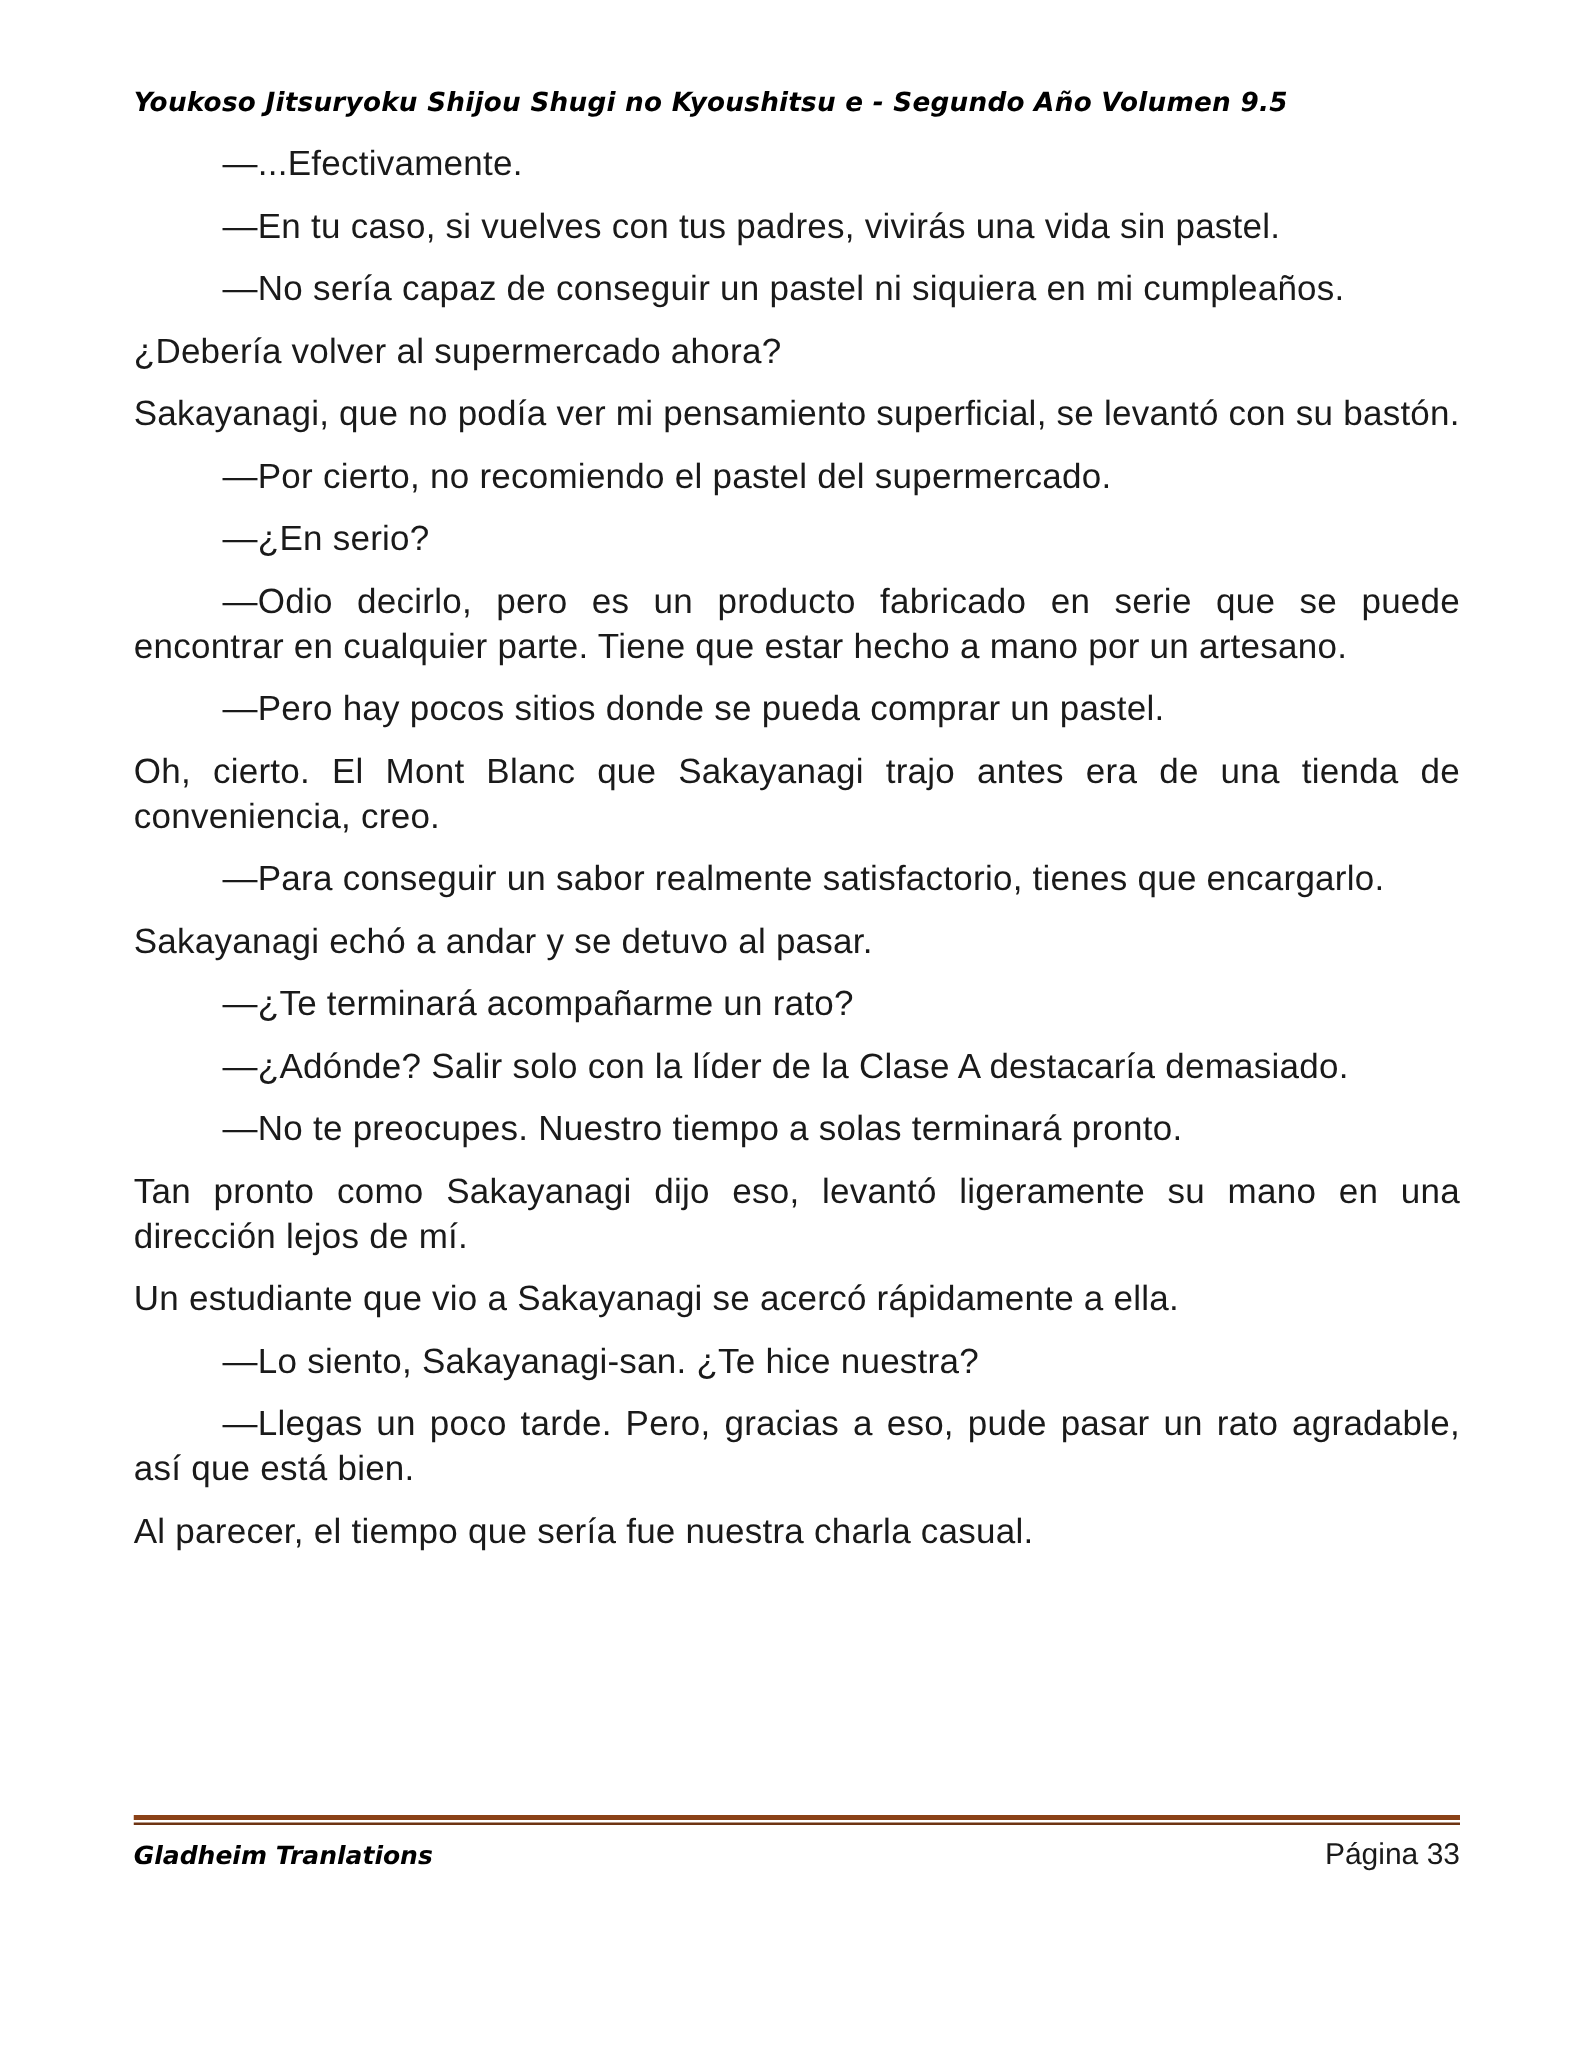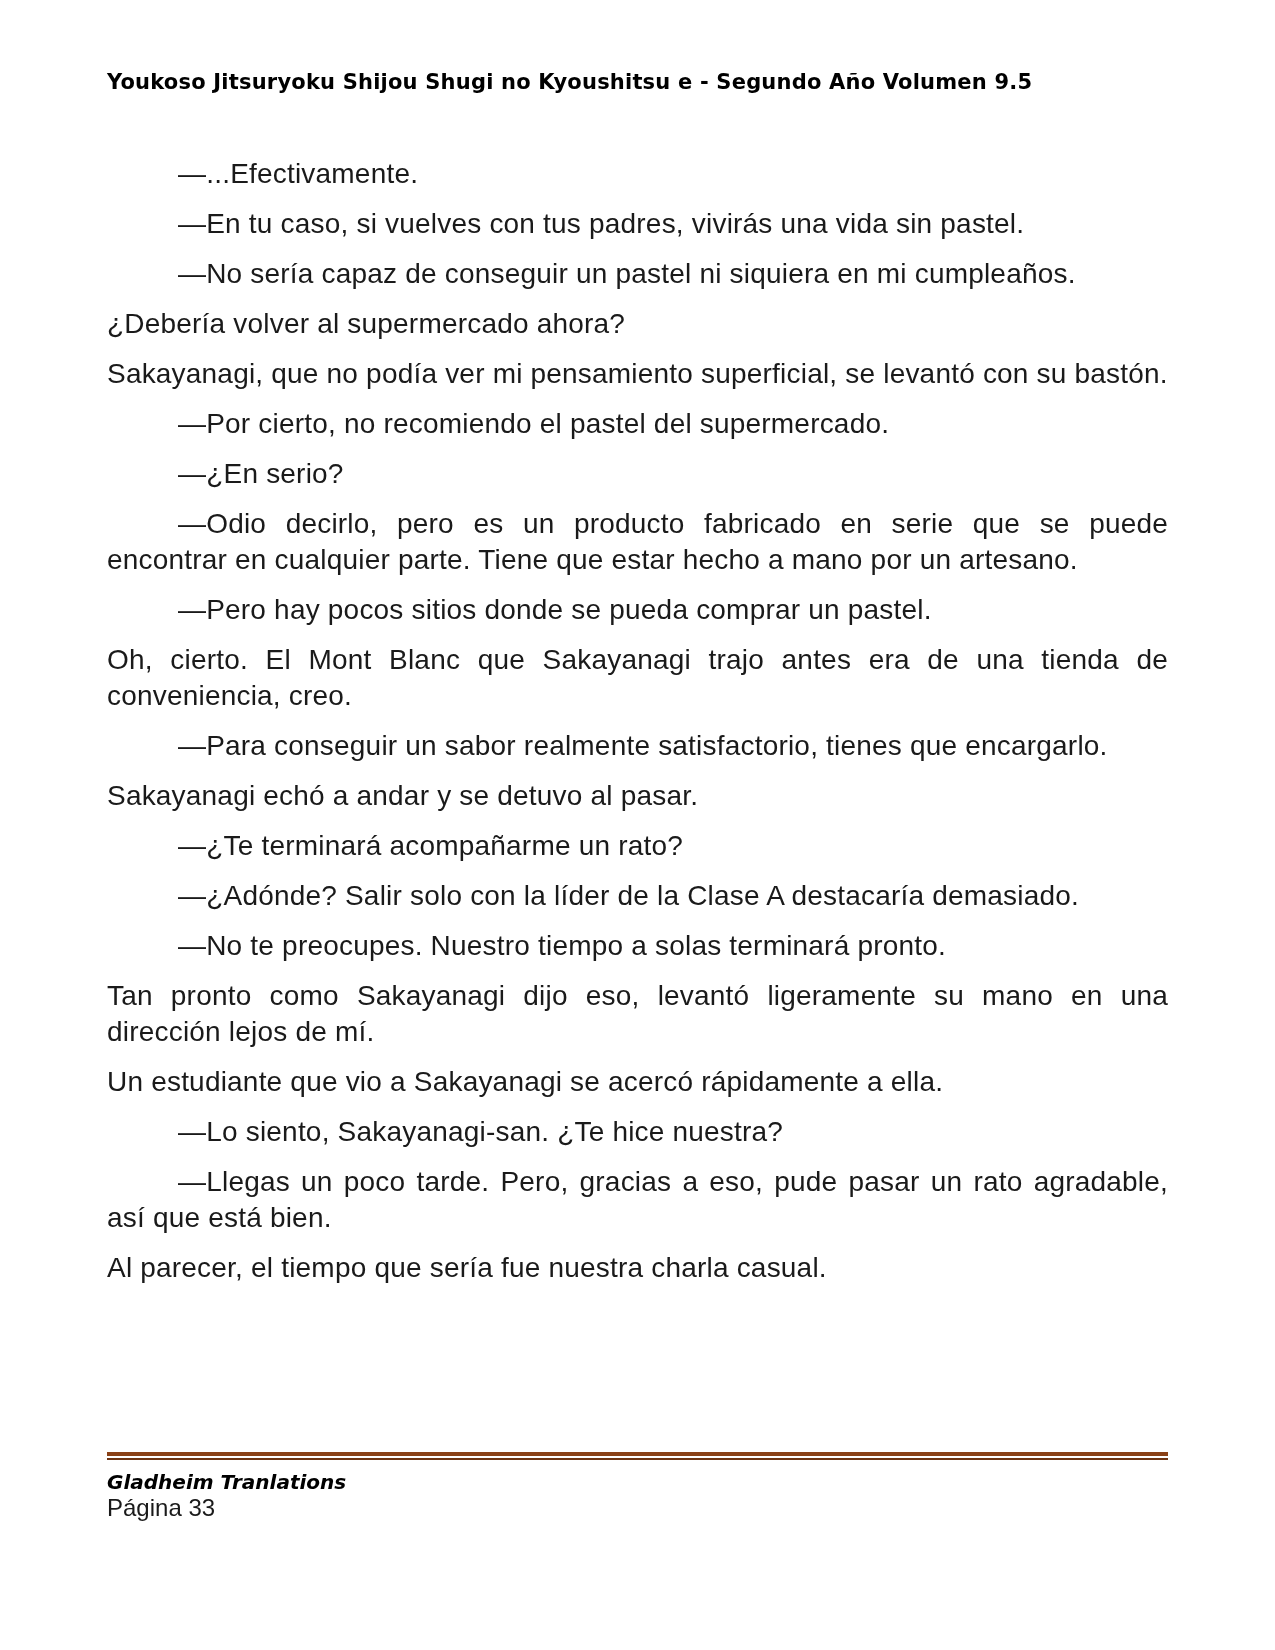--- a/index.html
+++ b/index.html
@@ -18,24 +18,25 @@
   }
   .content {
     position: absolute;
     left: 107px;
     right: 107px;
     top: 70px;
   }
   .doc-header {
     font-family: "DejaVu Sans", sans-serif;
     font-weight: bold;
+    font-style: italic;
     font-size: 21px;
     letter-spacing: 0.2px;
     color: #000000;
-    margin-bottom: 62px;
+    margin-bottom: 19px;
   }
   .body-text p.para {
     margin: 0 0 14px 0;
     font-size: 28px;
     line-height: 36px;
     letter-spacing: 0.2px;
     text-align: justify;
     color: #1a1a1a;
   }
   .body-text p.para.indent {
@@ -50,21 +51,20 @@
   .footer-rule {
     height: 2px;
     border-top: 4px solid #8a4117;
     border-bottom: 2px solid #6e3413;
     margin-bottom: 10px;
   }
   .footer-row {
     display: flex;
     justify-content: space-between;
     align-items: baseline;
-    flex-direction: column;
   }
   .footer-left {
     font-family: "DejaVu Sans", sans-serif;
     font-weight: bold;
     font-style: italic;
     font-size: 20px;
     color: #000000;
   }
   .footer-right {
     font-size: 24px;

